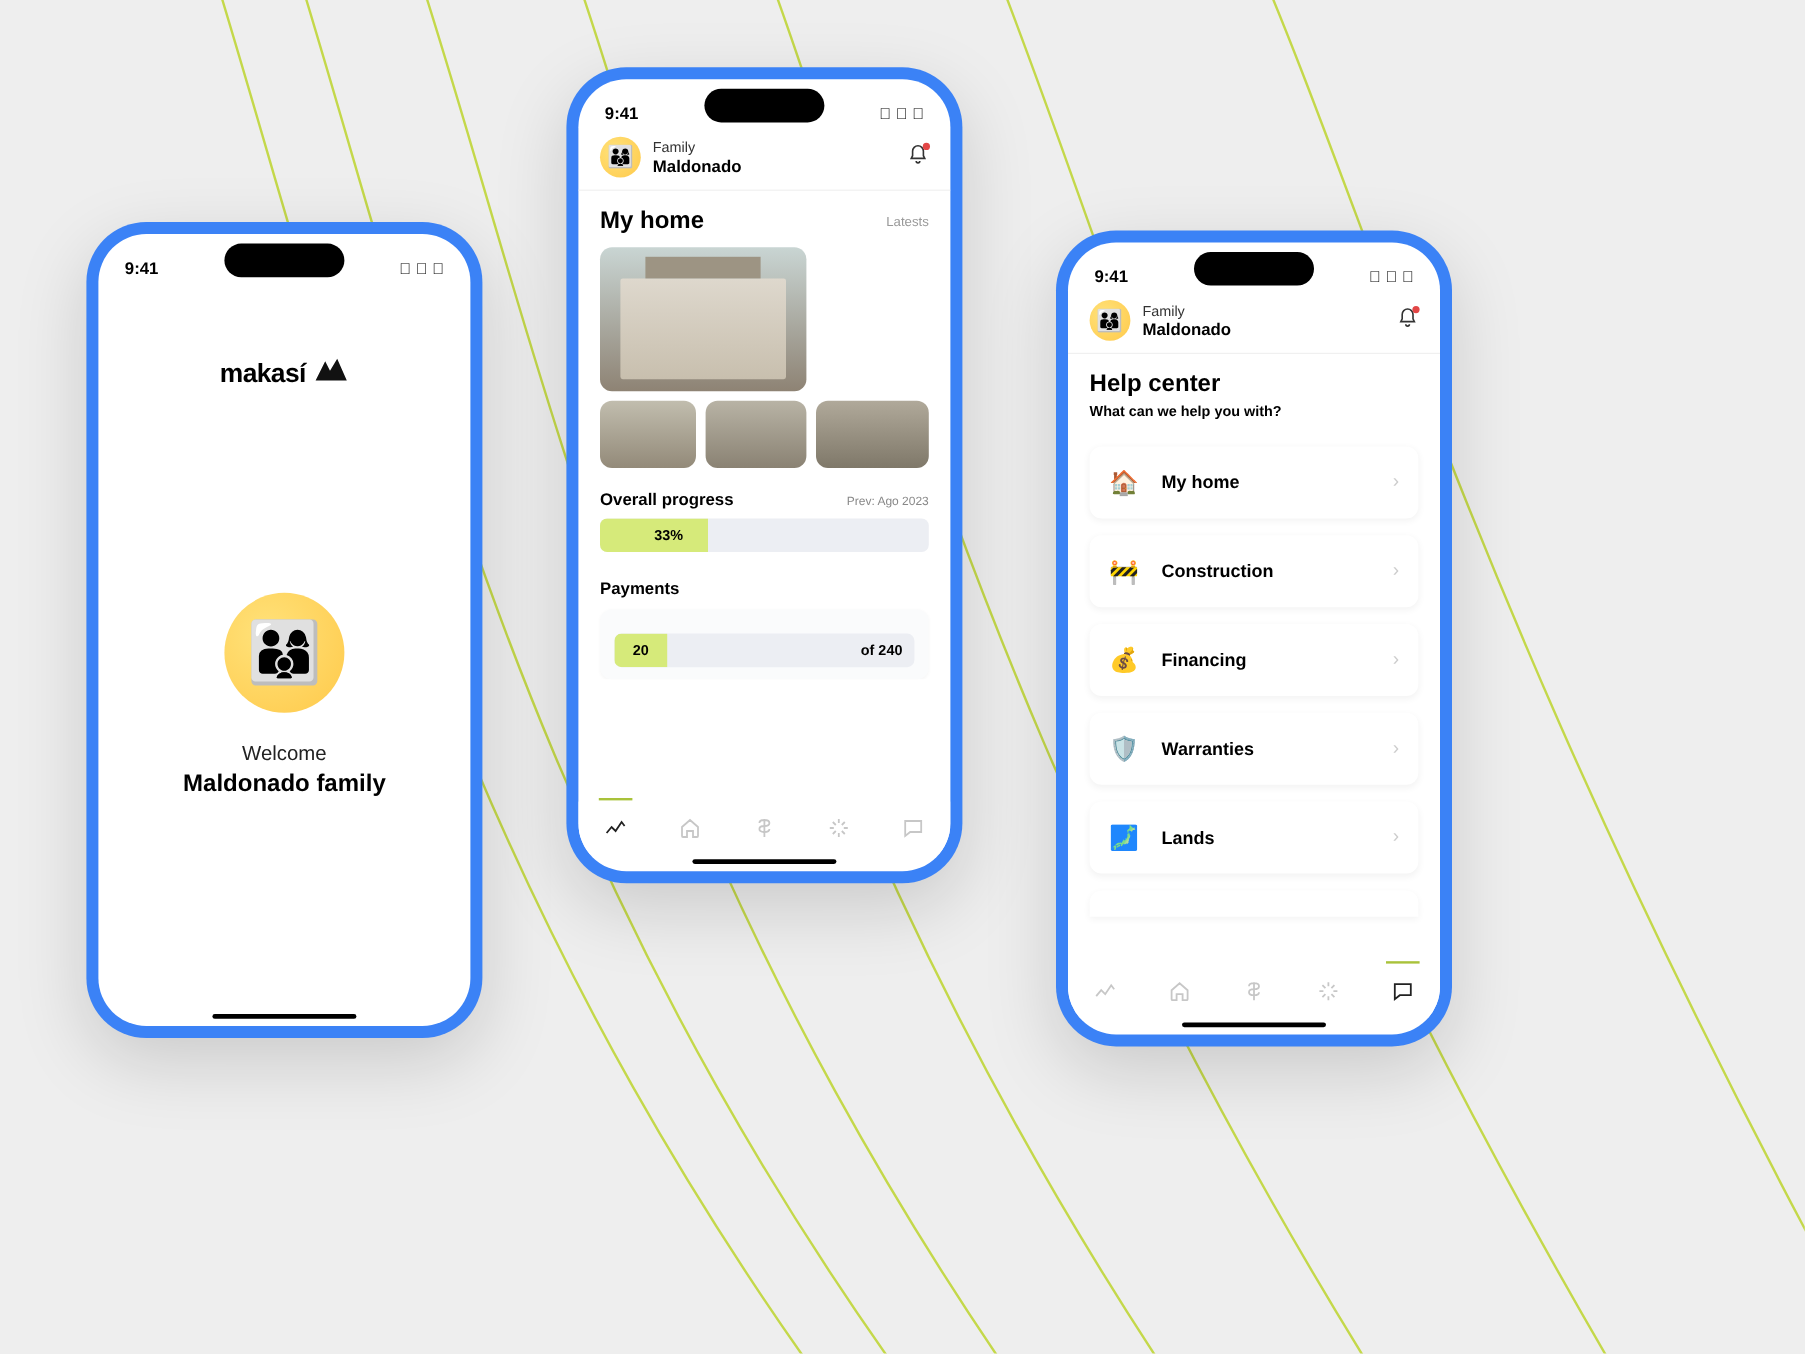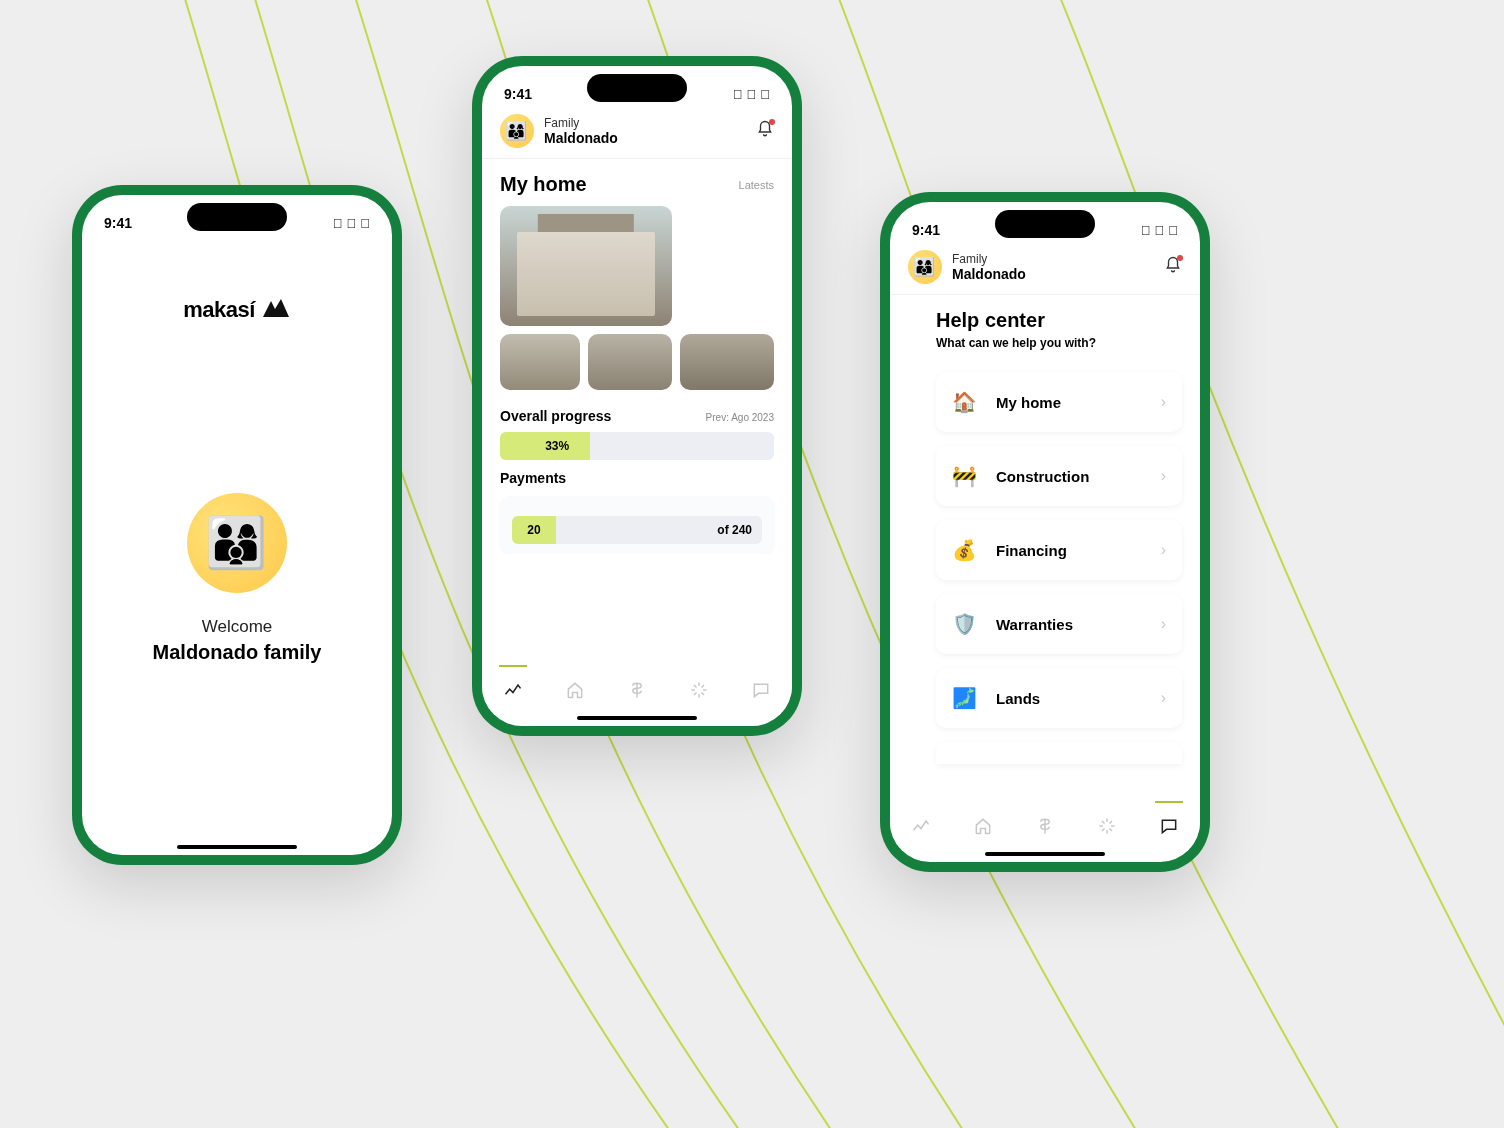--- a/index.html
+++ b/index.html
@@ -14,21 +14,21 @@
 
 
 .bg-curves { position: absolute; inset: 0; pointer-events: none; }
 .bg-curves svg { width: 1504px; height: 1128px; }
 
 
 .phone {
   position: absolute;
   width: 330px;
   height: 680px;
-  background: #15803d;
+  background: #3b82f6;
   border-radius: 50px;
   padding: 10px;
   box-shadow: 0 20px 60px rgba(0,0,0,.15);
 }
 .phone .screen {
   width: 100%; height: 100%;
   background: #fff;
   border-radius: 40px;
   overflow: hidden;
   position: relative;
@@ -101,21 +101,21 @@
 .gimg.s3 { grid-row:2; grid-column:2; background: linear-gradient(180deg,#b0a99a,#7f7869);}
 .tl-label { position:absolute; top:6px; left:8px; font-size:10px; color:#fff; font-weight:600;}
 .tl-play { position:absolute; top:50%; left:50%; transform:translate(-50%,-50%); color:#fff;}
 
 .over-row { display:flex; justify-content:space-between; margin-top:18px; align-items:baseline;}
 .over-title { font-size:14px; font-weight:700; }
 .over-prev { font-size:10px; color:#888; }
 .prog-bar { margin-top:8px; height:28px; background:#eceef3; border-radius:6px; position:relative; overflow:hidden;}
 .prog-fill { height:100%; background:#d6ea7a; display:flex;align-items:center;justify-content:center;font-size:12px;font-weight:700;padding-left:24px;}
 
-.pay-title { font-size:14px; font-weight:700; margin-top:10px;}
+.pay-title { font-size:14px; font-weight:700; margin-top:22px;}
 .pay-card { margin-top:10px; background:#fafbfc; border-radius:10px; padding:10px 12px; box-shadow:0 1px 3px rgba(0,0,0,.04);}
 .pay-top { display:flex; justify-content:space-between; align-items:flex-start;}
 .pay-next-lbl { font-size:10px; color:#888; }
 .pay-amount { font-size:16px; font-weight:700; margin-top:2px;}
 .pay-due-box { background:#f2f0d2; padding:2px 8px 4px 8px; border-radius:4px; text-align:right;}
 .pay-due-lbl { font-size:8px; color:#a09558; }
 .pay-due-date { font-size:10px; font-weight:700; color:#5c5830;}
 .pay-prog { margin-top:10px; display:flex; align-items:center; height:28px; background:#eceef3; border-radius:6px; overflow:hidden;}
 .pay-prog-fill { height:100%; background:#d6ea7a; width:44px; display:flex;align-items:center;justify-content:center;font-size:12px;font-weight:700;}
 .pay-of { margin-left:auto; padding-right:10px; font-size:12px; font-weight:700;}
@@ -127,21 +127,21 @@
   background:#fff;
 }
 .tabbar .tab { width:40px; height:42px; display:flex; align-items:center; justify-content:center; position:relative;}
 .tab svg { width:20px; height:20px; stroke:#c7c7c7; fill:none; stroke-width:1.8;}
 .tab.active::before { content:''; position:absolute; top:-4px; left:6px; right:6px; height:2px; background:#a9c23a;}
 .tab.active svg { stroke:#222; }
 .tab.active-chat::before { content:''; position:absolute; top:-4px; left:6px; right:6px; height:2px; background:#a9c23a;}
 .tab.active-chat svg { stroke:#222; }
 
 
-.content3 { padding: 14px 18px 0 18px; margin-left: 28px; }
+.content3 { padding: 14px 18px 0 18px; }
 .help-title { font-size:20px; font-weight:700; }
 .help-sub { font-size:12px; font-weight:600; margin-top:4px;}
 .help-list { margin-top:22px; display:flex; flex-direction:column; gap:14px;}
 .help-item {
   background:#fff; border-radius:10px; height:60px;
   display:flex; align-items:center; padding:0 16px;
   box-shadow: 0 2px 6px rgba(0,0,0,.05);
 }
 .help-icon { width:26px; height:26px; display:flex;align-items:center;justify-content:center;font-size:20px; margin-right:18px;}
 .help-label { font-size:15px; font-weight:700;}

